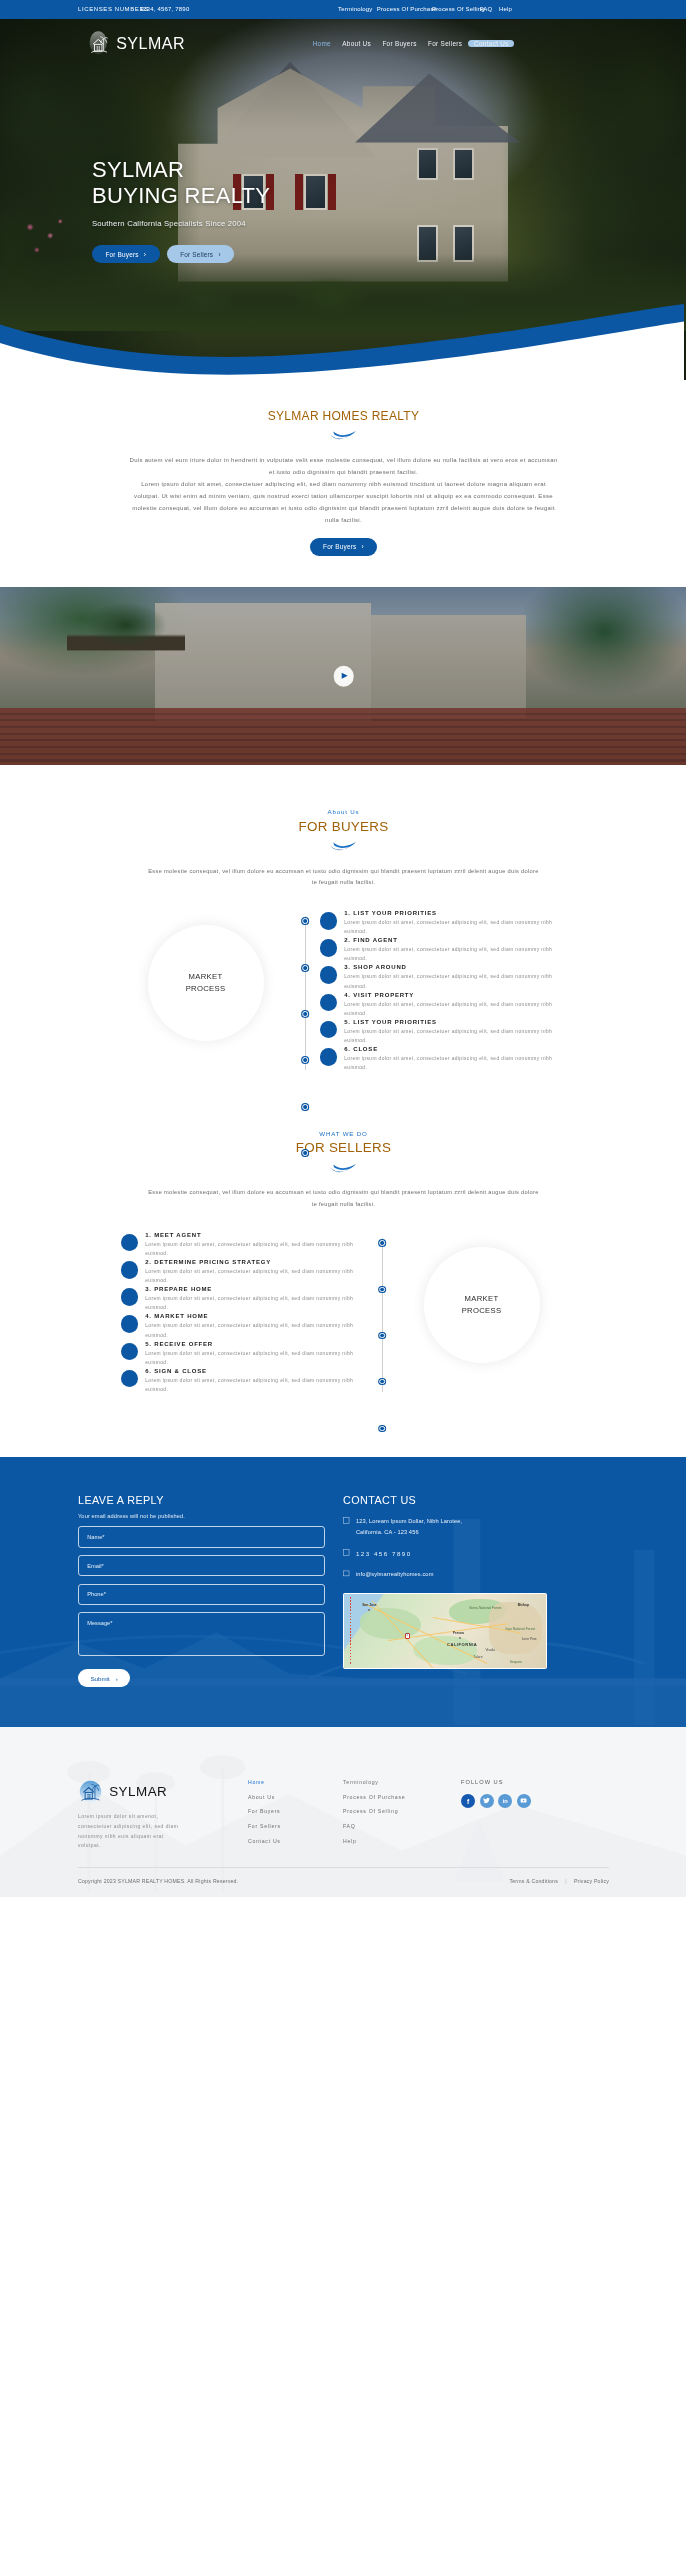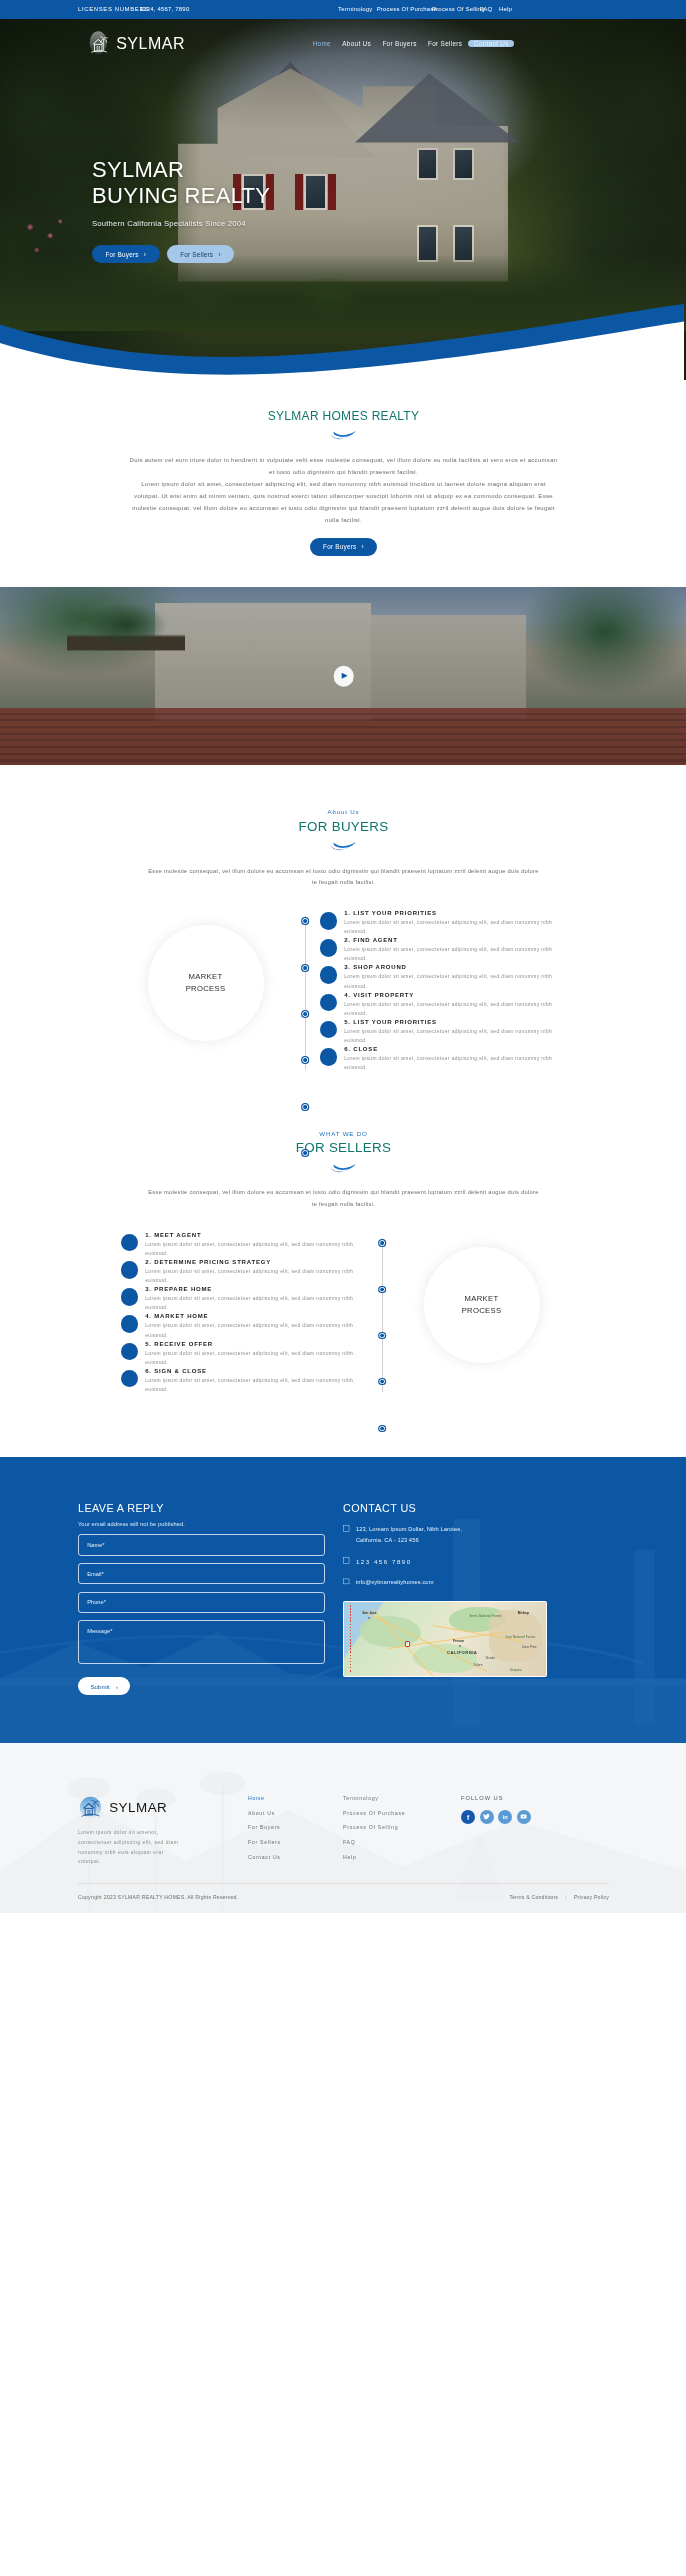--- a/index.html
+++ b/index.html
@@ -177,21 +177,21 @@
 
   
   .hero-wave { position: absolute; left: 0; right: 0; bottom: -1px; height: 77px; z-index: 7; }
 
   
   .intro { padding: 29px 0 31px; text-align: center; background: #fff; }
   .sec-eyebrow {
     color: #1a6fc4; font-size: 6.2px; letter-spacing: 0.8px; margin-bottom: 3.6px;
   }
   .sec-title {
-    font-size: 12px; letter-spacing: 0.3px; color: #0f766e; font-weight: 400;
+    font-size: 12px; letter-spacing: 0.3px; color: #a16207; font-weight: 400;
   }
   .sec-title.lg { font-size: 13.4px; }
   .swoosh { margin: 7.2px auto 0; width: 30px; height: 11.3px; display: block; }
   .intro-p {
     max-width: 428px; margin: 13.4px auto 0;
     font-size: 6px; line-height: 2.0; color: #6b6b6b; letter-spacing: 0.3px;
   }
   .intro-p2 { margin-top: 0px; }
   .intro .btn-wrap { margin-top: 11.3px; }
 
@@ -290,21 +290,21 @@
   .steps.left-side { text-align: left; }
 
   
   .contact {
     position: relative; background: #0b57a4; padding: 33px 0 36px; overflow: hidden;
   }
   .contact-bg {
     position: absolute; inset: 0; opacity: .14;
   }
   .contact-inner {
-    position: relative; width: 531px; margin: 12px auto; display: flex; gap: 18px; z-index: 2;
+    position: relative; width: 531px; margin: 4px auto; display: flex; gap: 18px; z-index: 2;
   }
   .col-left { width: 247px; }
   .col-right { width: 247px; }
   .blk-title { color: #fff; font-size: 10.8px; letter-spacing: 0.4px; font-weight: 400; }
   .blk-note { color: #e2ecf6; font-size: 5.7px; margin-top: 7.2px; letter-spacing: 0.1px; }
   .field {
     width: 100%; background: transparent; border: 0.5px solid rgba(255,255,255,.75);
     border-radius: 3.1px; color: #fff; font-size: 5.7px; padding: 6.7px 8.2px;
     margin-top: 7.2px; font-family: "Liberation Sans", sans-serif;
   }

